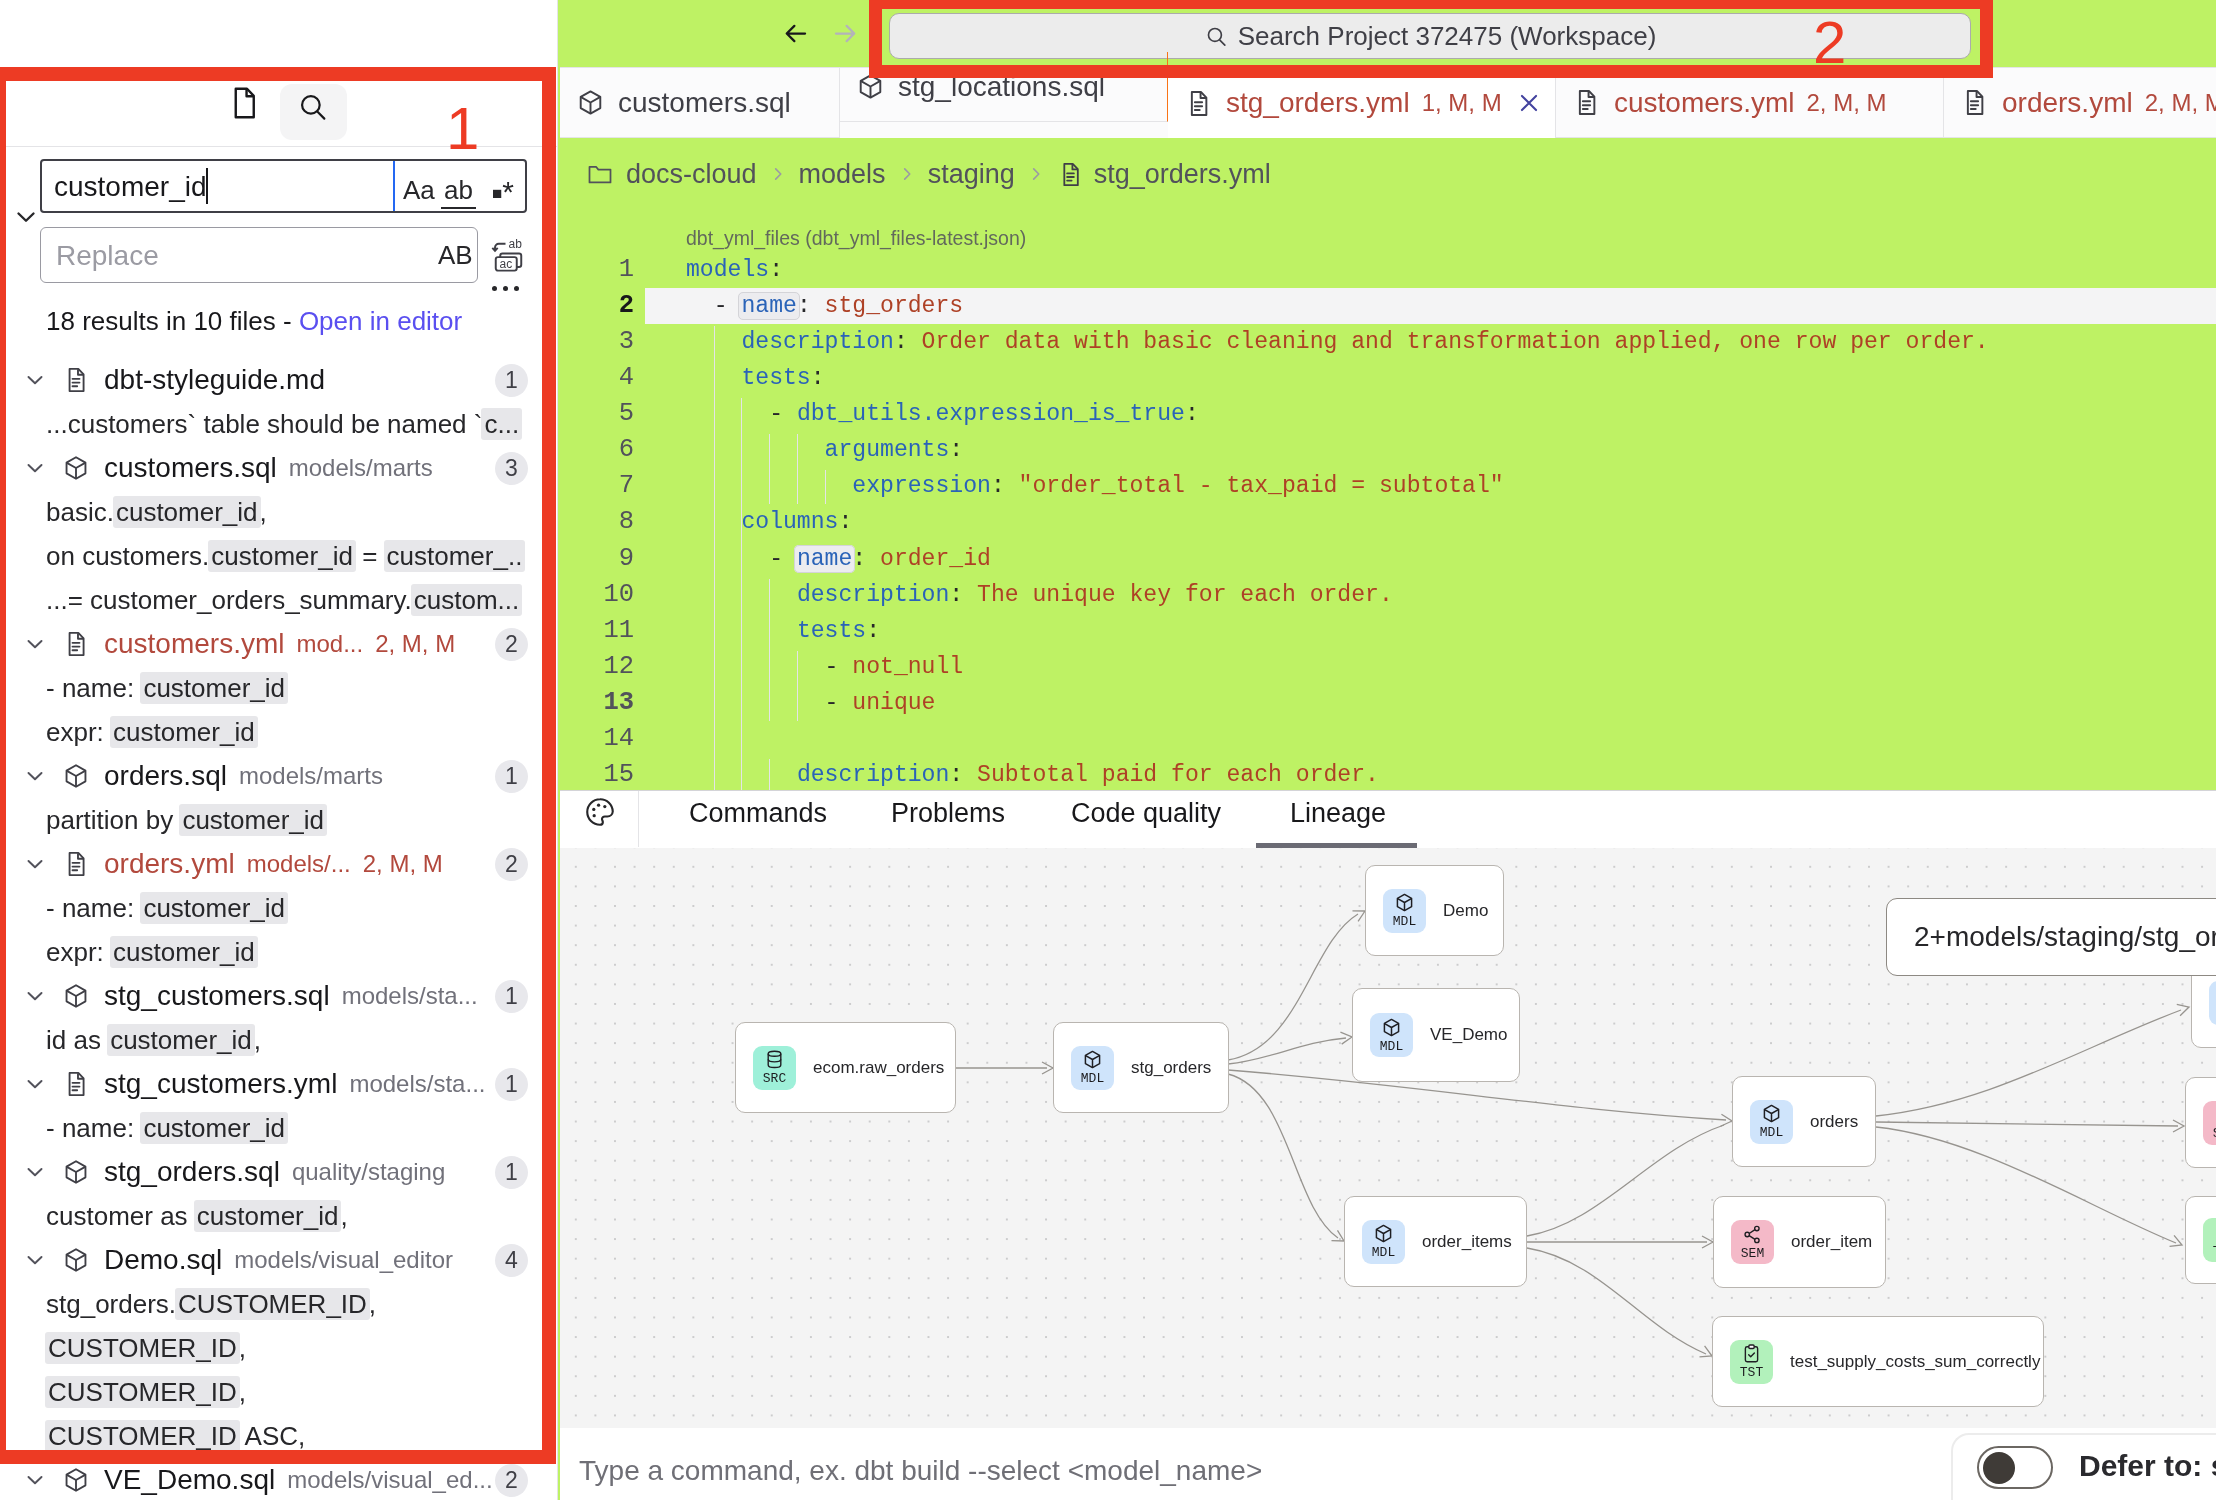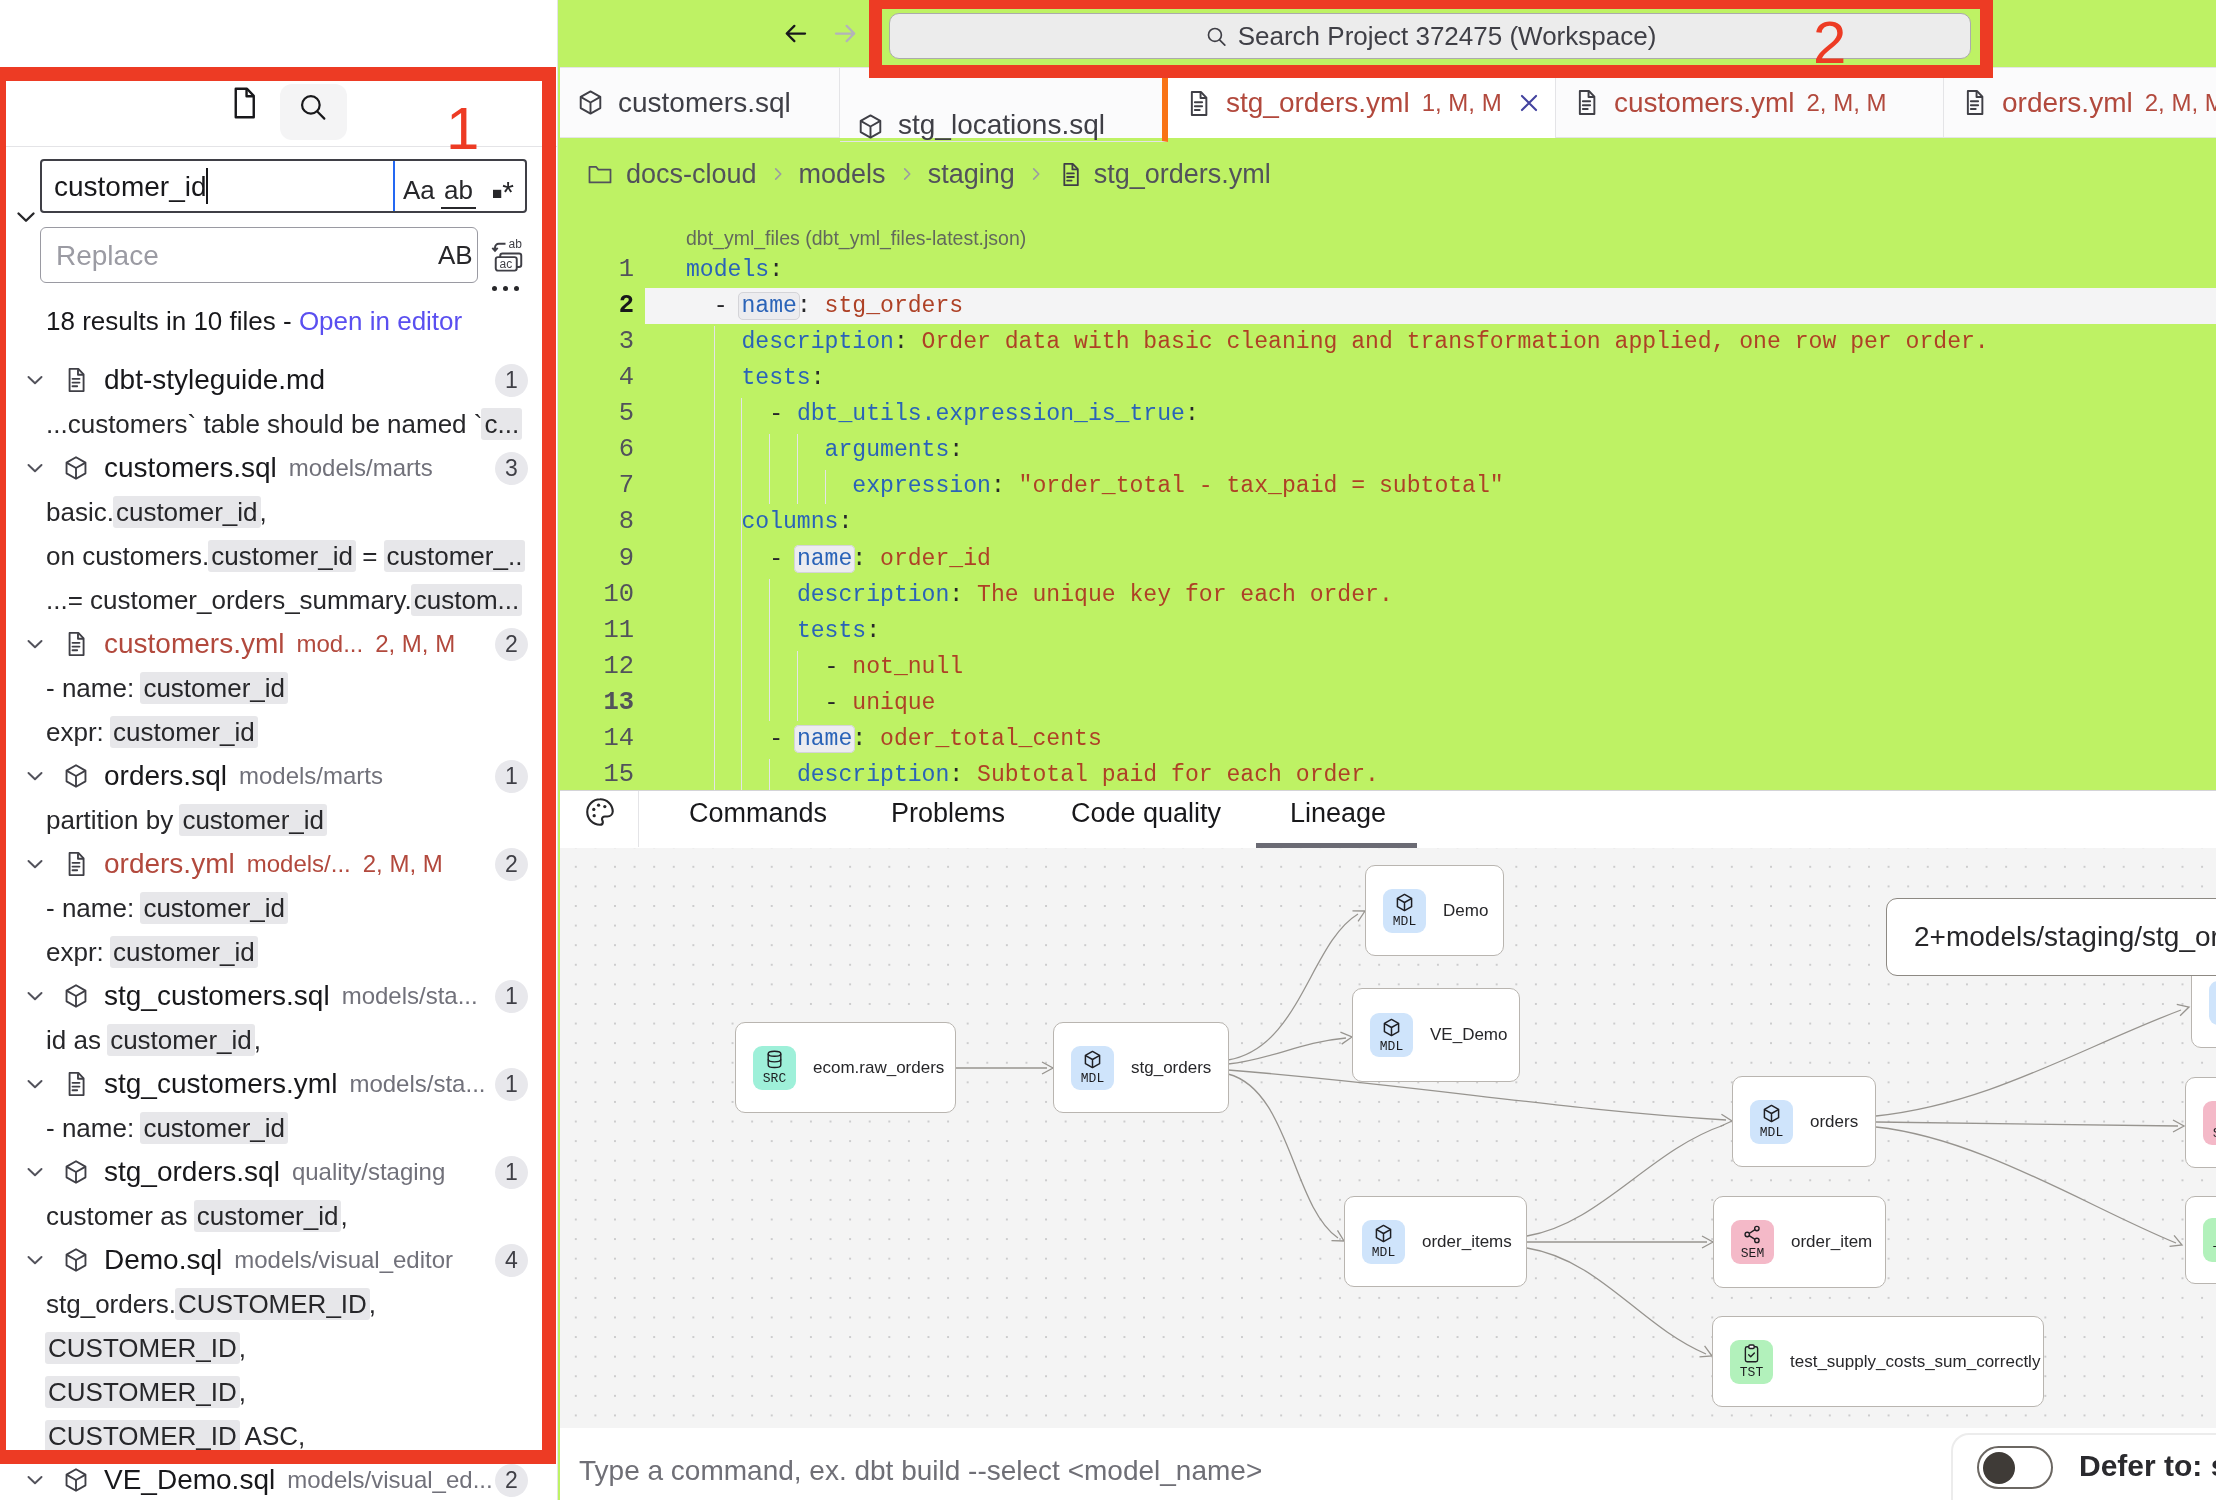--- a/index.html
+++ b/index.html
@@ -31,21 +31,21 @@
 <span style="font-size:26px;color:#3f3f46">Search Project 372475 (Workspace)</span>
     </div>
 <div class="a" style="left:560px;top:67px;width:1656px;height:71px;background:#fbfbfc;border-top:1px solid #e4e4e7"></div>
 <div class="a" style="left:560px;top:68px;width:280px;height:70px;background:transparent;border-bottom:1px solid #e4e4e7;border-right:1px solid #e4e4e7;display:flex;align-items:center;padding-left:16px">
 <svg width="29" height="29" viewBox="0 0 24 24" fill="none">
         <path d="M12 2.8 20.1 7.4v9.2L12 21.2 3.9 16.6V7.4Z" stroke="#3f3f46" stroke-width="1.6" stroke-linejoin="round"></path>
         <path d="M4.2 7.6 12 12l7.8-4.4M12 12v9" stroke="#3f3f46" stroke-width="1.6" stroke-linejoin="round"></path>
       </svg>
 <span style="margin-left:13px;font-size:28px;color:#3f3f46">customers.sql</span>
 </div>
-<div class="a" style="left:840px;top:72px;width:328px;height:70px;background:transparent;border-bottom:1px solid #e4e4e7;border-right:6px solid #f97316;display:flex;align-items:flex-end;padding-left:16px">
+<div class="a" style="left:840px;top:52px;width:328px;height:70px;background:transparent;border-bottom:1px solid #e4e4e7;border-right:1px solid #f97316;display:flex;align-items:center;padding-left:16px">
 <svg width="29" height="29" viewBox="0 0 24 24" fill="none">
         <path d="M12 2.8 20.1 7.4v9.2L12 21.2 3.9 16.6V7.4Z" stroke="#3f3f46" stroke-width="1.6" stroke-linejoin="round"></path>
         <path d="M4.2 7.6 12 12l7.8-4.4M12 12v9" stroke="#3f3f46" stroke-width="1.6" stroke-linejoin="round"></path>
       </svg>
 <span style="margin-left:13px;font-size:28px;color:#3f3f46">stg_locations.sql</span>
 </div>
 <div class="a" style="left:1168px;top:68px;width:388px;height:70px;background:#ffffff;border-bottom:none;border-right:1px solid #e4e4e7;display:flex;align-items:center;padding-left:16px">
 <svg width="29" height="29" viewBox="0 0 24 24" fill="none">
         <path d="M6.5 2.5h7.5l4.5 4.7V21.5h-12Z" stroke="#3f3f46" stroke-width="1.6" stroke-linejoin="round"></path>
         <path d="M13.7 2.7v4.8h4.6" stroke="#3f3f46" stroke-width="1.6" stroke-linejoin="round"></path>
@@ -137,21 +137,20 @@
 <div class="a mono" style="left:686px;top:541px;height:36px;line-height:36px;font-size:23.1px;letter-spacing:0px;white-space:pre"><span class="p">&nbsp;&nbsp;&nbsp;&nbsp;&nbsp;&nbsp;-&nbsp;</span><span class="nb">name</span><span class="p">:</span><span class="p">&nbsp;</span><span class="v">order_id</span></div>
 <div class="a mono" style="left:560px;top:577px;width:74px;height:36px;line-height:36px;text-align:right;font-size:25.5px;color:#52525b;font-weight:400">10</div>
 <div class="a mono" style="left:686px;top:577px;height:36px;line-height:36px;font-size:23.1px;letter-spacing:0px;white-space:pre"><span class="p">&nbsp;&nbsp;&nbsp;&nbsp;&nbsp;&nbsp;&nbsp;&nbsp;</span><span class="k">description</span><span class="p">:</span><span class="v">&nbsp;The&nbsp;unique&nbsp;key&nbsp;for&nbsp;each&nbsp;order.</span></div>
 <div class="a mono" style="left:560px;top:613px;width:74px;height:36px;line-height:36px;text-align:right;font-size:25.5px;color:#52525b;font-weight:400">11</div>
 <div class="a mono" style="left:686px;top:613px;height:36px;line-height:36px;font-size:23.1px;letter-spacing:0px;white-space:pre"><span class="p">&nbsp;&nbsp;&nbsp;&nbsp;&nbsp;&nbsp;&nbsp;&nbsp;</span><span class="k">tests</span><span class="p">:</span></div>
 <div class="a mono" style="left:560px;top:649px;width:74px;height:36px;line-height:36px;text-align:right;font-size:25.5px;color:#52525b;font-weight:400">12</div>
 <div class="a mono" style="left:686px;top:649px;height:36px;line-height:36px;font-size:23.1px;letter-spacing:0px;white-space:pre"><span class="p">&nbsp;&nbsp;&nbsp;&nbsp;&nbsp;&nbsp;&nbsp;&nbsp;&nbsp;&nbsp;-&nbsp;</span><span class="v">not_null</span></div>
 <div class="a mono" style="left:560px;top:685px;width:74px;height:36px;line-height:36px;text-align:right;font-size:25.5px;color:#52525b;font-weight:700">13</div>
 <div class="a mono" style="left:686px;top:685px;height:36px;line-height:36px;font-size:23.1px;letter-spacing:0px;white-space:pre"><span class="p">&nbsp;&nbsp;&nbsp;&nbsp;&nbsp;&nbsp;&nbsp;&nbsp;&nbsp;&nbsp;-&nbsp;</span><span class="v">unique</span></div>
 <div class="a mono" style="left:560px;top:721px;width:74px;height:36px;line-height:36px;text-align:right;font-size:25.5px;color:#52525b;font-weight:400">14</div>
-<div class="a mono" style="left:686px;top:721px;height:36px;line-height:36px;font-size:23.1px;letter-spacing:0px;white-space:pre"><span class="p">&nbsp;&nbsp;&nbsp;&nbsp;&nbsp;&nbsp;-&nbsp;</span><span class="nb">name</span><span class="p">:</span><span class="p">&nbsp;</span><span class="v">oder_total_cents</span></div>
 <div class="a mono" style="left:560px;top:757px;width:74px;height:36px;line-height:36px;text-align:right;font-size:25.5px;color:#52525b;font-weight:400">15</div>
 <div class="a mono" style="left:686px;top:757px;height:36px;line-height:36px;font-size:23.1px;letter-spacing:0px;white-space:pre"><span class="p">&nbsp;&nbsp;&nbsp;&nbsp;&nbsp;&nbsp;&nbsp;&nbsp;</span><span class="k">description</span><span class="p">:</span><span class="v">&nbsp;Subtotal&nbsp;paid&nbsp;for&nbsp;each&nbsp;order.</span></div>
 <div class="a" style="left:560px;top:790px;width:1656px;height:58px;background:#fff;border-top:1px solid #d4d4d8"></div>
 <div class="a" style="left:583px;top:795px">
       <svg width="34" height="34" viewBox="0 0 24 24" fill="none">
         <path d="M12 3a9 9 0 1 0 0 18c1.3 0 2-.8 2-1.8 0-.9-.6-1.4-.6-2.2 0-1 .8-1.8 2-1.8h1.8A3.8 3.8 0 0 0 21 11.6 8.8 8.8 0 0 0 12 3Z" stroke="#27272a" stroke-width="1.5"></path>
         <circle cx="7.6" cy="10.2" r="1.15" fill="#27272a"></circle>
         <circle cx="11" cy="7.2" r="1.15" fill="#27272a"></circle>
         <circle cx="15.4" cy="8.2" r="1.15" fill="#27272a"></circle>
         <circle cx="7.9" cy="14.6" r="1.15" fill="#27272a"></circle>

